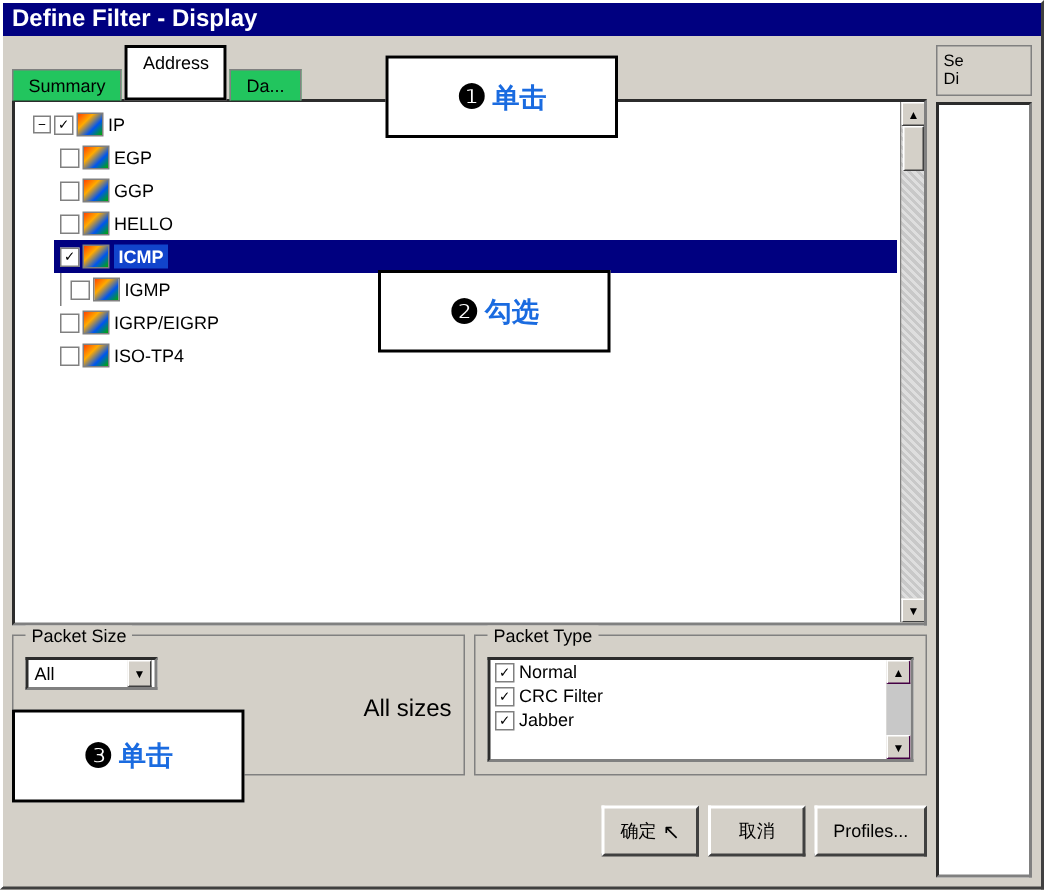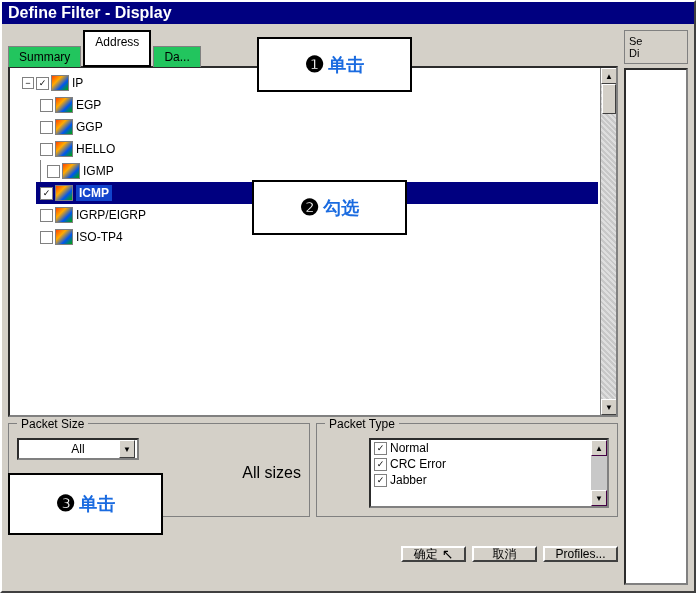--- a/index.html
+++ b/index.html
@@ -260,29 +260,28 @@
 
     .packet-size-box {
       flex: 1;
     }
 
     .packet-type-box {
       flex: 1;
     }
 
     .select-control {
-      width: 122px;
+      width: 88px;
       height: 22px;
       border: 2px inset #808080;
       background: white;
       display: flex;
       align-items: center;
       padding: 0 4px;
       position: relative;
-      justify-content: center;
     }
 
     .select-arrow {
       position: absolute;
       right: 2px;
       width: 16px;
       height: 18px;
       background: #d4d0c8;
       border: 1px solid #fff;
       border-right-color: #404040;
@@ -299,21 +298,20 @@
       text-align: right;
     }
 
     
     .packet-type-list {
       border: 2px inset #808080;
       background: white;
       height: 70px;
       overflow: hidden;
       position: relative;
-      margin-left: 44px;
     }
 
     .pt-item {
       display: flex;
       align-items: center;
       padding: 1px 3px;
       font-size: 12px;
     }
 
     .pt-checkbox {
@@ -346,21 +344,21 @@
     .button-row {
       display: flex;
       justify-content: flex-end;
       margin-top: 6px;
       gap: 6px;
       align-items: center;
     }
 
     .btn {
       min-width: 65px;
-      height: 16px;
+      height: 34px;
       background: #d4d0c8;
       border: 2px solid #fff;
       border-right-color: #404040;
       border-bottom-color: #404040;
       cursor: pointer;
       font-size: 12px;
       display: flex;
       align-items: center;
       justify-content: center;
       padding: 0 8px;
@@ -416,31 +414,31 @@
             <div class="proto-icon" style="background:linear-gradient(135deg,#ff4400,#ffaa00,#0055ee,#00aa00);"></div>
             <span class="tree-label">GGP</span>
           </div>
 
           <div class="tree-item indent2">
             <div class="checkbox"></div>
             <div class="proto-icon" style="background:linear-gradient(135deg,#ff4400,#ffaa00,#0055ee,#00aa00);"></div>
             <span class="tree-label">HELLO</span>
           </div>
 
+          <div class="tree-item indent2 selected" style="background:#000080;">
+            <div class="checkbox checked" style="background:white;color:black;"></div>
+            <div class="proto-icon" style="background:linear-gradient(135deg,#ff4400,#ffaa00,#0055ee,#00aa00);"></div>
+            <span class="tree-label icmp-label" style="background:#1144cc;color:white;padding:1px 3px;">ICMP</span>
+          </div>
+
           <div class="tree-item indent2">
             <div style="width:5px;height:100%;border-left:1px solid #808080;margin-right:2px;"></div>
             <div class="checkbox"></div>
             <div class="proto-icon" style="background:linear-gradient(135deg,#ff4400,#ffaa00,#0055ee,#00aa00);"></div>
             <span class="tree-label">IGMP</span>
-          </div>
-
-          <div class="tree-item indent2 selected" style="background:#000080;">
-            <div class="checkbox checked" style="background:white;color:black;"></div>
-            <div class="proto-icon" style="background:linear-gradient(135deg,#ff4400,#ffaa00,#0055ee,#00aa00);"></div>
-            <span class="tree-label icmp-label" style="background:#1144cc;color:white;padding:1px 3px;">ICMP</span>
           </div>
 
           <div class="tree-item indent2">
             <div class="checkbox"></div>
             <div class="proto-icon" style="background:linear-gradient(135deg,#ff4400,#ffaa00,#0055ee,#00aa00);"></div>
             <span class="tree-label">IGRP/EIGRP</span>
           </div>
 
 
           <div class="tree-item indent2">
@@ -473,21 +471,21 @@
 
         <div class="groupbox packet-type-box">
           <span class="groupbox-title">Packet Type</span>
           <div class="packet-type-list" style="position:relative;">
             <div class="pt-item">
               <div class="pt-checkbox checked"></div>
               <span>Normal</span>
             </div>
             <div class="pt-item">
               <div class="pt-checkbox checked"></div>
-              <span>CRC Error</span>
+              <span>CRC Filter</span>
             </div>
             <div class="pt-item">
               <div class="pt-checkbox checked"></div>
               <span>Jabber</span>
             </div>
             <div class="pt-scrollbar" style="display:flex;flex-direction:column;width:16px;position:absolute;right:0;top:0;bottom:0;">
               <div style="width:16px;height:16px;background:#d4d0c8;border:1px solid #fff;border-right-color:#404;border-bottom-color:#404;display:flex;align-items:center;justify-content:center;font-size:8px;">▲</div>
               <div style="flex:1;background:#c8c8c8;"></div>
               <div style="width:16px;height:16px;background:#d4d0c8;border:1px solid #fff;border-right-color:#404;border-bottom-color:#404;display:flex;align-items:center;justify-content:center;font-size:8px;">▼</div>
             </div>

